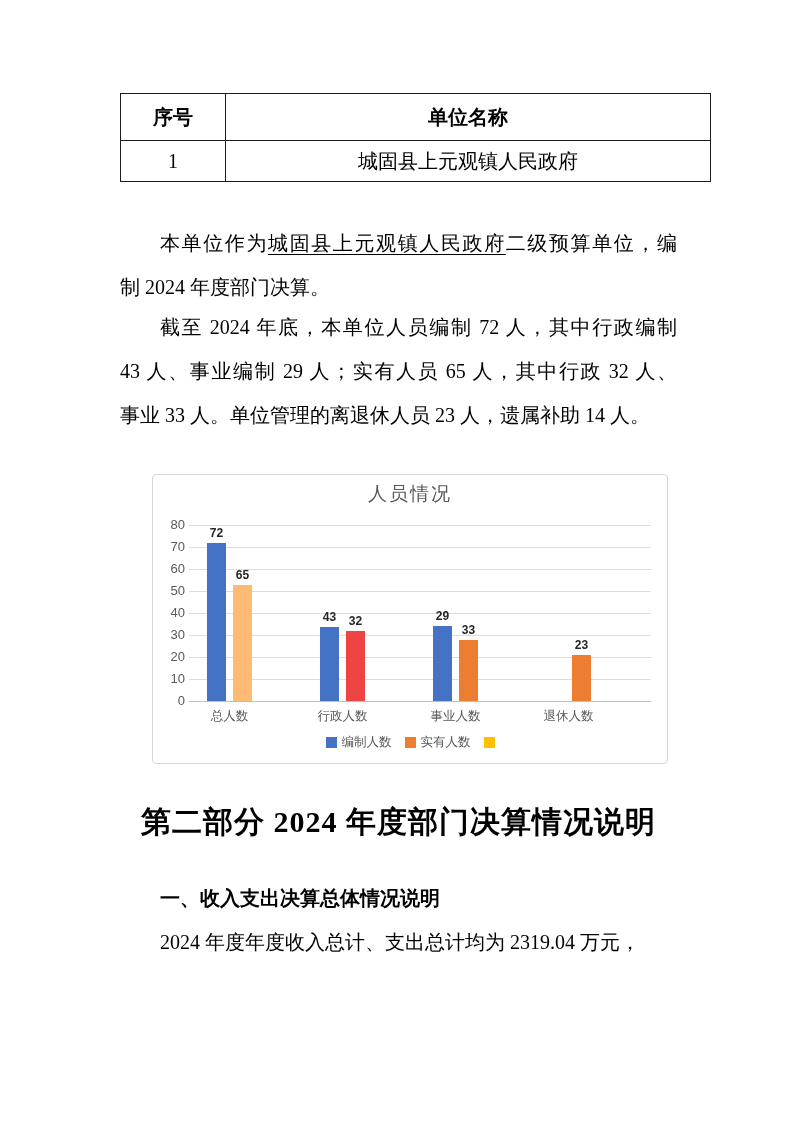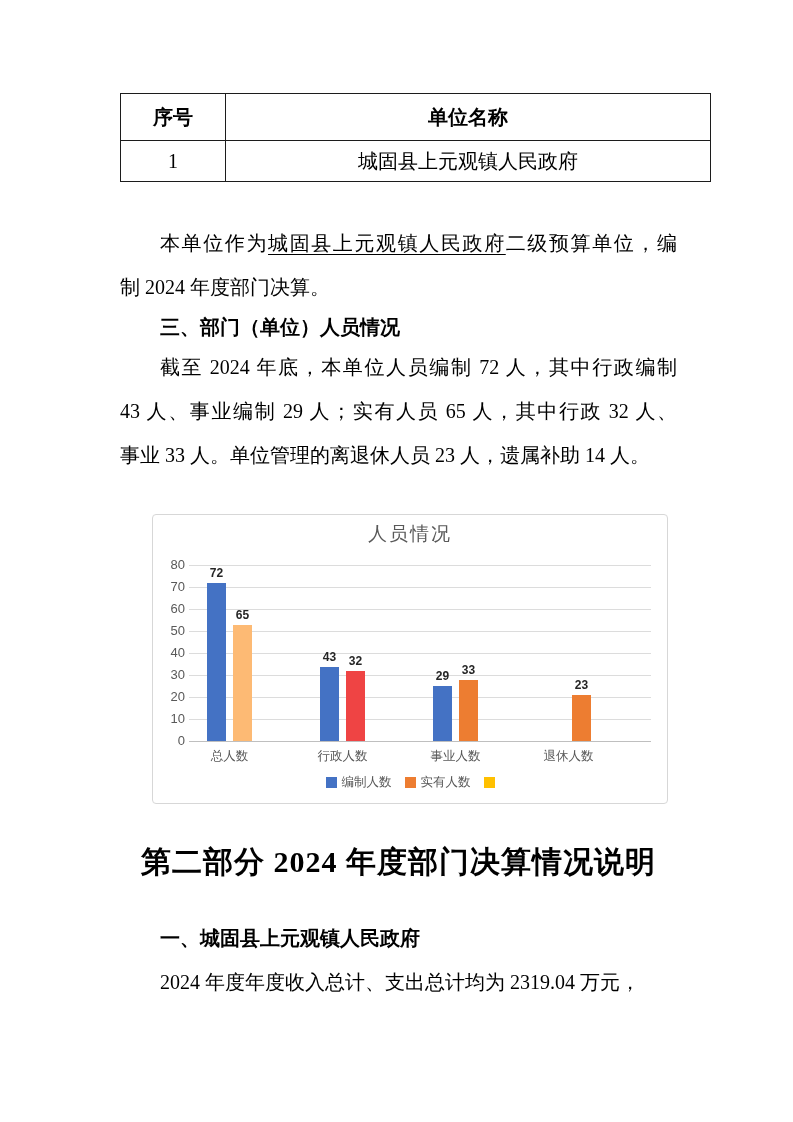--- a/index.html
+++ b/index.html
@@ -71,21 +71,20 @@
           <td>城固县上元观镇人民政府</td>
         </tr>
       </tbody>
     </table>
 
     <div class="para" style="margin-top:39px">
       <div class="line indent"><span>本单位作为</span><span class="uline">城固县上元观镇人民政府</span><span>二级预算单位，编</span></div>
       <div class="line last">制 2024 年度部门决算。</div>
     </div>
 
-    <h3 class="h-black" style="margin-top:-4px">三、部门（单位）人员情况</h3>
 
     <div class="para" style="margin-top:-4px">
       <div class="line indent">截至 2024 年底，本单位人员编制 72 人，其中行政编制</div>
       <div class="line">43 人、事业编制 29 人；实有人员 65 人，其中行政 32 人、</div>
       <div class="line last">事业 33 人。单位管理的离退休人员 23 人，遗属补助 14 人。</div>
     </div>
 
     <div class="chart" id="chart">
       <div class="chart-title">人员情况</div>
     <div class="gridline zero" style="top: 226px;"></div>
@@ -117,21 +116,21 @@
           </div>
           <div class="group">
             <div class="bar" style="height: 74px; background: rgb(68, 114, 196);">
               <span class="blabel">43</span>
             </div>
             <div class="bar" style="height: 70.4px; background: #ef4444;">
               <span class="blabel">32</span>
             </div>
           </div>
           <div class="group">
-            <div class="bar" style="height: 55px; background: rgb(68, 114, 196);">
+            <div class="bar" style="height: 75px; background: rgb(68, 114, 196);">
               <span class="blabel">29</span>
             </div>
             <div class="bar" style="height: 61px; background: rgb(237, 125, 49);">
               <span class="blabel">33</span>
             </div>
           </div>
           <div class="group">
             <div class="bar" style="height: 0px; background: rgb(68, 114, 196);"></div>
             <div class="bar" style="height: 46px; background: rgb(237, 125, 49);">
               <span class="blabel">23</span>
@@ -154,20 +153,20 @@
             <span>实有人数</span>
           </div>
           <div class="legend-item">
             <span class="swatch" style="background: rgb(255, 192, 0);"></span>
           </div>
         </div>
       </div>
 
     <h1 class="h-part" style="margin-top:32px">第二部分 2024 年度部门决算情况说明</h1>
 
-    <h3 class="h-black" style="margin-top:28px">一、城固县上元观镇人民政府</h3>
+    <h3 class="h-black" style="margin-top:28px">一、收入支出决算总体情况说明</h3>
 
     <div class="para">
       <div class="line last indent">2024 年度年度收入总计、支出总计均为 2319.04 万元，</div>
     </div>
 
   </div>
 </div>
 
 </body></html>

